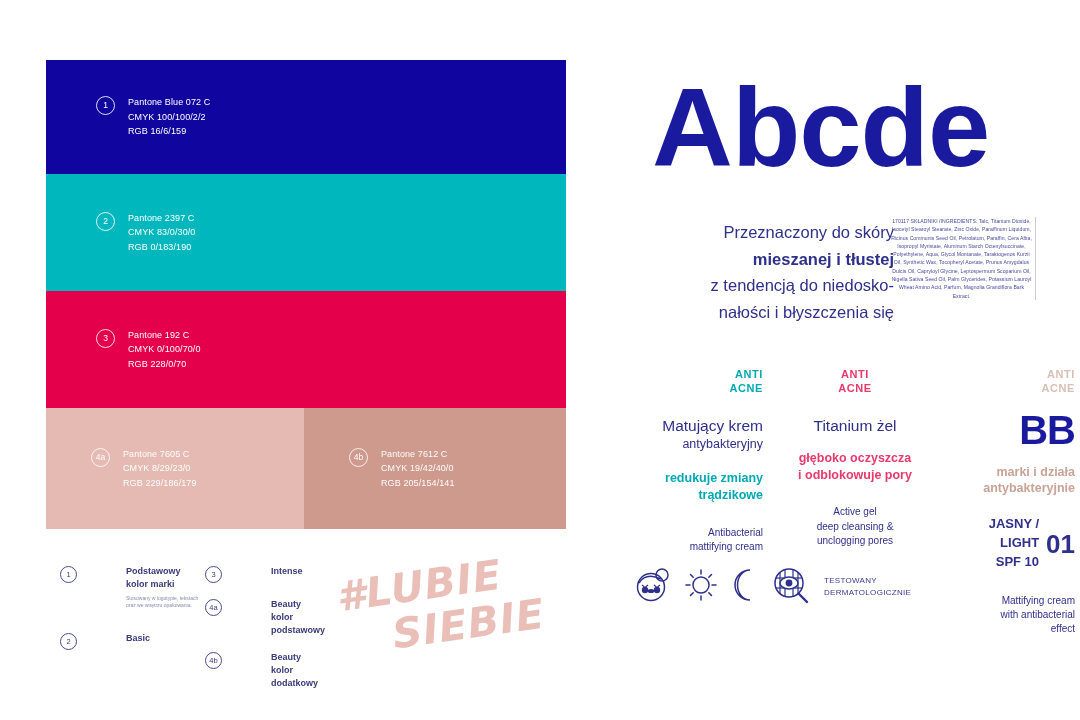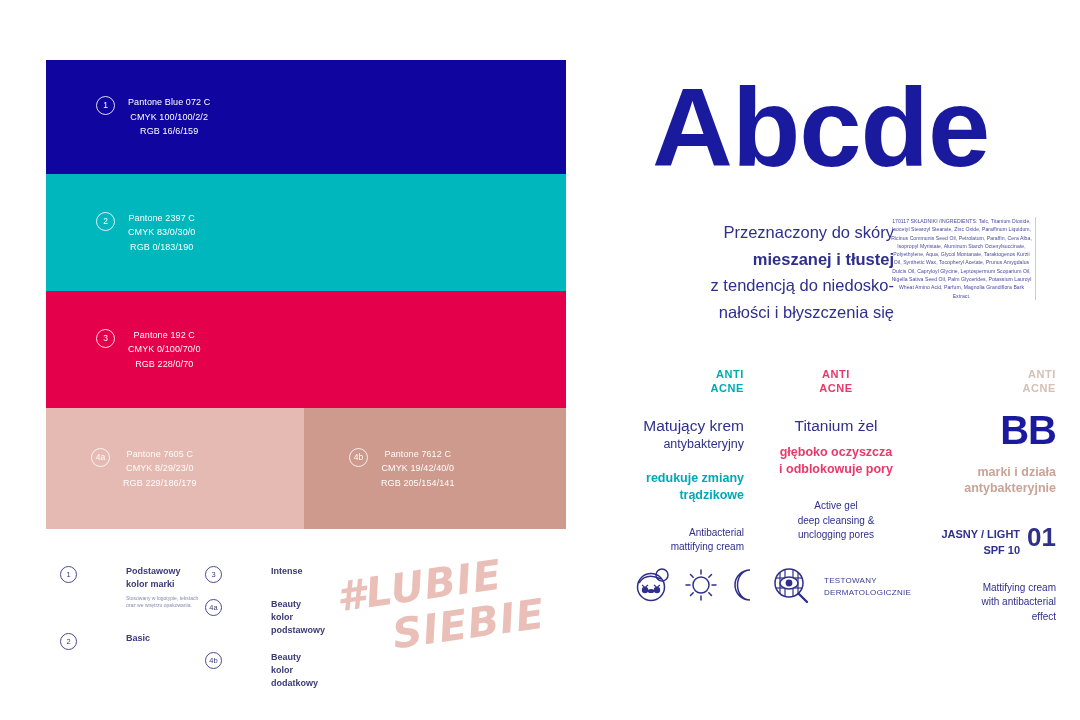--- a/index.html
+++ b/index.html
@@ -21,21 +21,21 @@
   .sw-4b { top: 348px; left: 258px; width: 262px; height: 121px; background: #CD9A8D; }
 
   .sw-inner { display: flex; align-items: flex-start; gap: 13px; padding-left: 50px; }
   .sw-4a .sw-inner, .sw-4b .sw-inner { padding-left: 45px; }
   .badge {
     width: 19px; height: 19px; border-radius: 50%;
     border: 1px solid rgba(255,255,255,.85);
     color: #fff; font-size: 8.5px; line-height: 17px;
     text-align: center; flex: none; margin-top: 1px;
   }
-  .sw-lines { color: #fff; font-size: 9px; line-height: 1.62; letter-spacing: .1px; text-align: center; }
+  .sw-lines { color: #fff; font-size: 9px; line-height: 1.62; letter-spacing: .1px; }
   .sw-4a .sw-lines, .sw-4b .sw-lines, .sw-4a .badge, .sw-4b .badge { color: #fff; opacity: .97; }
 
   
   .legend { position: absolute; left: 60px; top: 565px; width: 270px; }
   .lg-col { position: absolute; top: 0; }
   .lg-col.a { left: 0; width: 140px; }
   .lg-col.b { left: 145px; width: 130px; }
   .lg-item { display: flex; align-items: flex-start; gap: 9px; margin-bottom: 13px; }
   .lg-badge {
     width: 17px; height: 17px; border-radius: 50%;
@@ -77,42 +77,42 @@
 
   .ingredients {
     position: absolute; left: 291px; top: 217px; width: 145px;
     color: #4747A0; font-size: 5.1px; line-height: 1.63;
     text-align: center; letter-spacing: .05px;
     border-right: 1px solid #c9c9e0;
     padding-right: 3px;
   }
 
   
-  .cols { position: absolute; left: 16px; top: 368px; width: 440px; height: 200px; }
+  .cols { position: absolute; left: 35px; top: 368px; width: 440px; height: 200px; }
   .col { position: absolute; top: 0; }
   .col1 { left: 0;   width: 128px; text-align: right; }
   .col2 { left: 152px; width: 136px; text-align: center; }
   .col3 { left: 312px; width: 128px; text-align: right; }
 
   .anti { font-size: 11px; font-weight: bold; line-height: 1.25; letter-spacing: .6px; }
   .c1 .anti { color: #00A9B4; }
   .c2 .anti { color: #E8396B; }
   .c3 .anti { color: #D6BFB4; }
 
   .p-title { font-size: 15.5px; font-weight: normal; color: #2F2F8C; line-height: 1.3; }
   .p-sub { font-size: 12.5px; color: #2F2F8C; line-height: 1.3; }
   .p-claim { font-size: 12.5px; font-weight: bold; line-height: 1.35; }
   .c1 .p-claim { color: #00A9B4; }
   .c2 .p-claim { color: #E8396B; }
   .c3 .p-claim { color: #C9A396; }
   .p-en { font-size: 10px; color: #2F2F8C; line-height: 1.42; }
 
   .bb { font-size: 40px; font-weight: bold; color: #1A1A9E; line-height: 1; letter-spacing: -1px; }
   .shade-row { display: flex; align-items: center; justify-content: flex-end; gap: 7px; }
-  .shade-lbl { font-size: 11px; font-weight: bold; color: #2F2F8C; line-height: 1.45; text-align: right; margin-top: 12px; }
+  .shade-lbl { font-size: 13px; font-weight: bold; color: #2F2F8C; line-height: 1.45; text-align: right; }
   .shade-num { font-size: 26px; font-weight: bold; color: #2F2F8C; line-height: 1; }
 
   
   .iconrow { position: absolute; left: 36px; top: 566px; display: flex; align-items: center; gap: 11px; }
   .derma-txt { font-size: 8px; font-weight: normal; color: #3A3A96; line-height: 1.45; letter-spacing: .3px; margin-left: 2px; }
 </style>
 </head>
 <body>
 
 <div class="page">
@@ -236,21 +236,21 @@
         <div class="p-claim" style="margin-top:18px;white-space:pre-line">redukuje zmiany
 trądzikowe</div>
         <div class="p-en" style="margin-top:22px">Antibacterial</div>
         <div class="p-en b">mattifying cream</div>
       </div>
 
       <div class="col col2 c2">
         <div class="anti" style="white-space:pre-line">ANTI
 ACNE</div>
         <div class="p-title" style="margin-top:20px">Titanium żel</div>
-        <div class="p-claim" style="margin-top:8px;white-space:pre-line">głęboko oczyszcza
+        <div class="p-claim" style="margin-top:14px;white-space:pre-line">głęboko oczyszcza
 i odblokowuje pory</div>
         <div class="p-en b" style="margin-top:22px">Active gel</div>
         <div class="p-en" style="white-space:pre-line">deep cleansing &amp;
 unclogging pores</div>
       </div>
 
       <div class="col col3 c3">
         <div class="anti" style="white-space:pre-line">ANTI
 ACNE</div>
         <div class="bb" style="margin-top:14px">BB</div>

